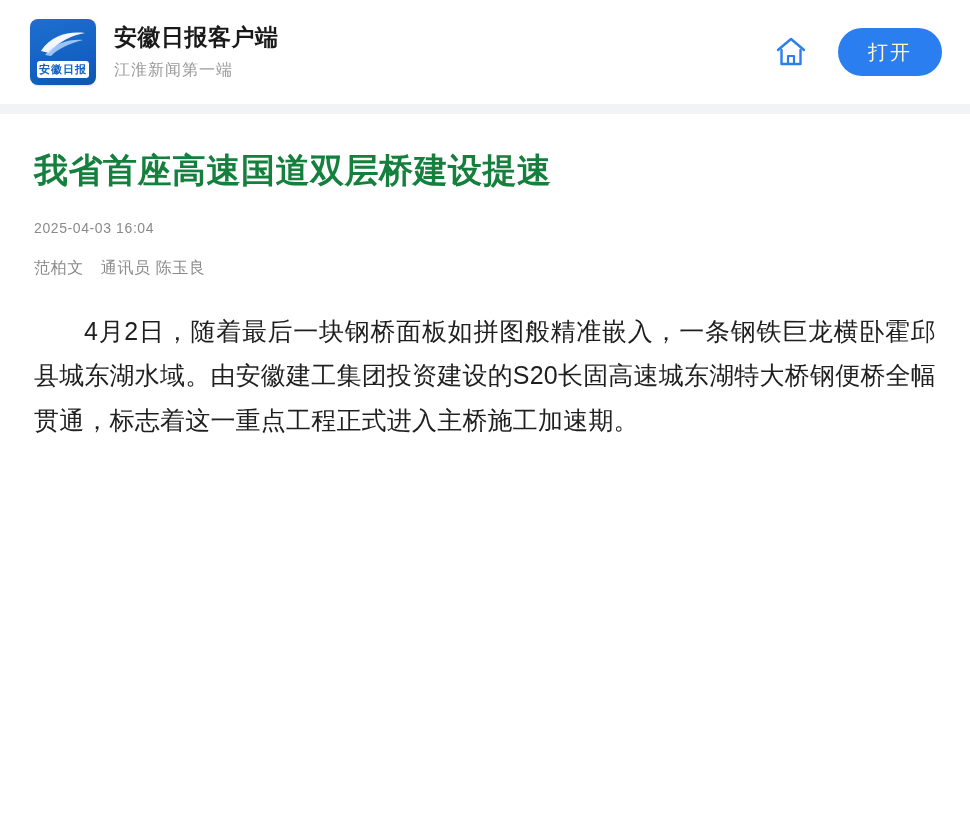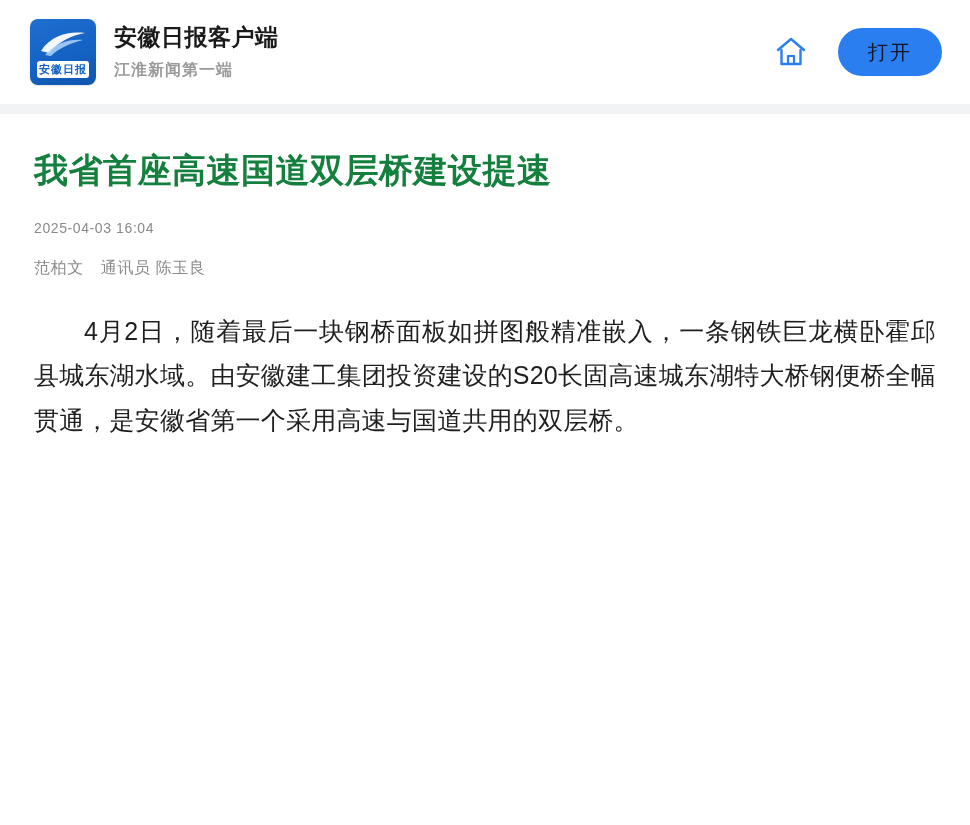--- a/index.html
+++ b/index.html
@@ -69,31 +69,30 @@
     color: #1a1a1a;
     font-weight: bold;
     line-height: 1.3;
     letter-spacing: 0.5px;
   }
   .app-sub {
     font-size: 16px;
     color: #9a9a9a;
     margin-top: 7px;
     letter-spacing: 1px;
-    font-weight: bold;
   }
   .home-icon {
     width: 34px;
     height: 34px;
     margin-right: 30px;
     flex: 0 0 auto;
   }
   .open-btn {
     background: #2a7ef0;
-    color: #0f172a;
+    color: #fef9c3;
     font-size: 20px;
     border: none;
     border-radius: 24px;
     width: 104px;
     height: 48px;
     cursor: pointer;
     letter-spacing: 2px;
     font-family: "Liberation Sans", "DejaVu Sans", sans-serif;
   }
 
@@ -170,15 +169,15 @@
   <h1 class="headline">我省首座高速国道双层桥建设提速</h1>
 
   <div class="timestamp">2025-04-03 16:04</div>
 
   <div class="byline">
     <span>范柏文</span>
     <span class="role">通讯员</span>
     <span>陈玉良</span>
   </div>
 
-  <p class="body-p">4月2日，随着最后一块钢桥面板如拼图般精准嵌入，一条钢铁巨龙横卧霍邱县城东湖水域。由安徽建工集团投资建设的S20长固高速城东湖特大桥钢便桥全幅贯通，是安徽省第一个采用高速与国道共用的双层桥。</p>
+  <p class="body-p">4月2日，随着最后一块钢桥面板如拼图般精准嵌入，一条钢铁巨龙横卧霍邱县城东湖水域。由安徽建工集团投资建设的S20长固高速城东湖特大桥钢便桥全幅贯通，标志着这一重点工程正式进入主桥施工加速期。</p>
 
 </div>
 
 </body></html>

